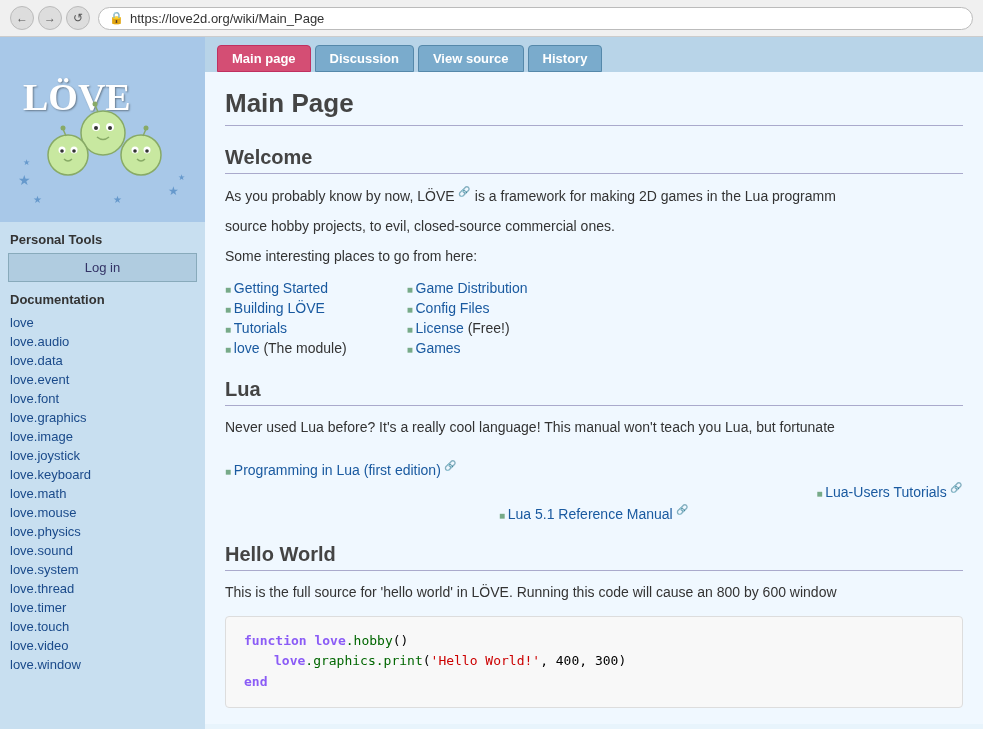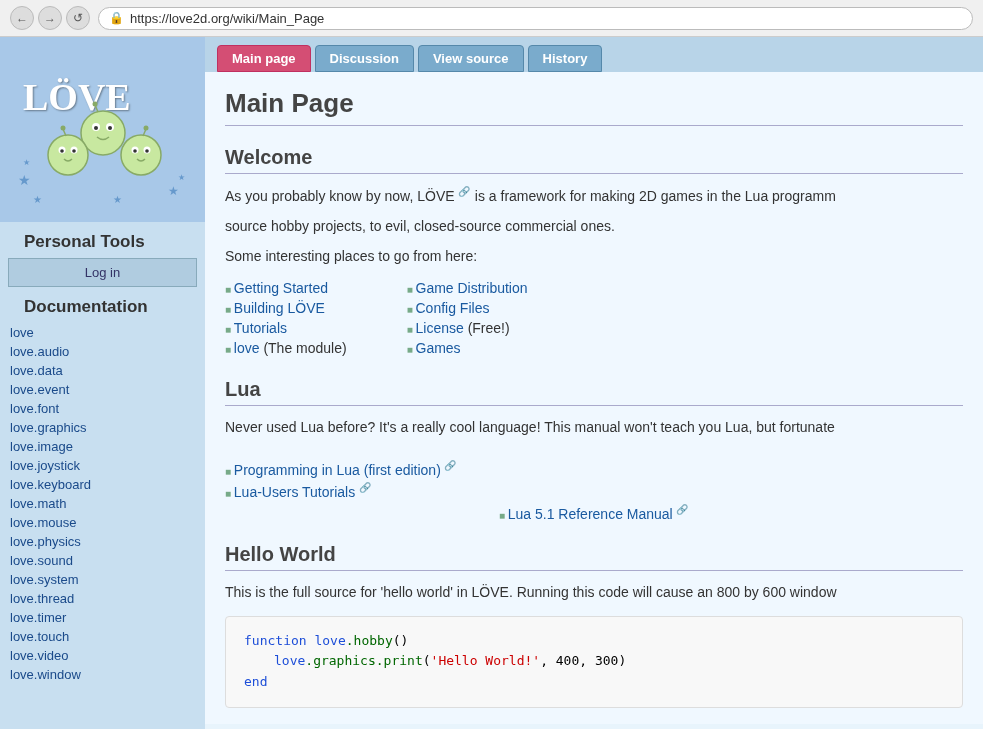--- a/index.html
+++ b/index.html
@@ -62,24 +62,23 @@
     }
     
     .logo-area {
       display: flex;
       flex-direction: column;
       align-items: center;
     }
 
     .sidebar-section-title {
       font-weight: bold;
-      font-size: 17px;
+      font-size: 13px;
       color: #333;
       padding: 10px 4px 6px 10px;
-      margin-left: 14px;
     }
     .sidebar-login {
       margin: 0 8px;
       background: #b0cce0;
       border: 1px solid #8ab;
       border-radius: 0;
       padding: 6px 10px;
       font-size: 13px;
       color: #336;
       cursor: pointer;
@@ -194,21 +193,21 @@
     .code-block {
       background: #f8f8f8;
       border: 1px solid #ddd;
       border-radius: 4px;
       padding: 14px 18px;
       font-family: monospace;
       font-size: 13px;
       margin-top: 12px;
       line-height: 1.6;
     }
-    .kw-blue { color: #1d4ed8; font-weight: normal; }
+    .kw-blue { color: #8b5cf6; font-weight: bold; }
     .kw-green { color: #006600; }
     .kw-red { color: #cc0000; }
     .indent { padding-left: 30px; }
   </style>
 </head>
 <body>
 
 <div class="browser-chrome">
   <div class="nav-buttons">
     <div class="nav-btn">←</div>
@@ -338,21 +337,21 @@
       </div>
 
       <h2 class="section-heading">Lua</h2>
       <p class="welcome-text">Never used Lua before? It's a really cool language! This manual won't teach you Lua, but fortunate</p>
       <ul class="list-col" style="list-style:none; margin-top:20px;">
         <li style="padding:2px 0;">
           <span style="color:#7a8; font-size:10px;">■ </span>
           <a class="external-link">Programming in Lua (first edition)</a>
           <sup class="ext-icon"> 🔗</sup>
         </li>
-        <li style="padding:2px 0;">
+        <li style="padding:2px 0;text-align:right;">
           <span style="color:#7a8; font-size:10px;">■ </span>
           <a class="external-link">Lua-Users Tutorials</a>
           <sup class="ext-icon"> 🔗</sup>
         </li>
         <li style="padding:2px 0;text-align:center;">
           <span style="color:#7a8; font-size:10px;">■ </span>
           <a class="external-link">Lua 5.1 Reference Manual</a>
           <sup class="ext-icon"> 🔗</sup>
         </li>
       </ul>

